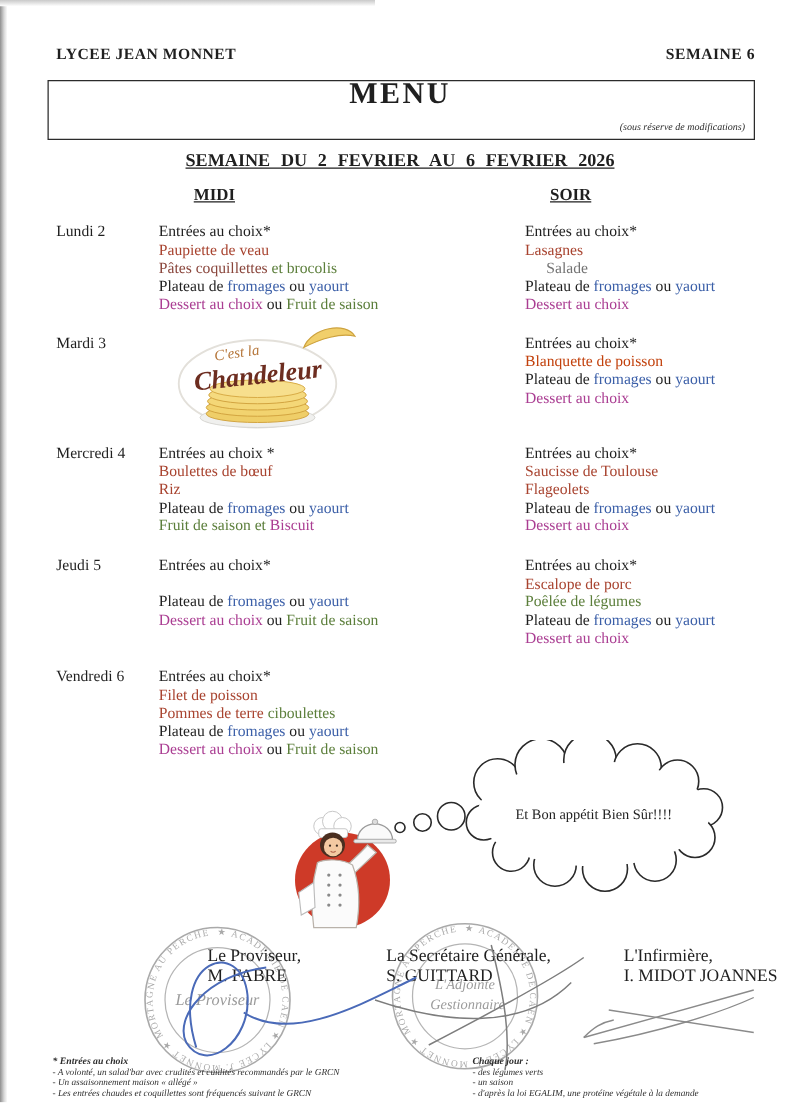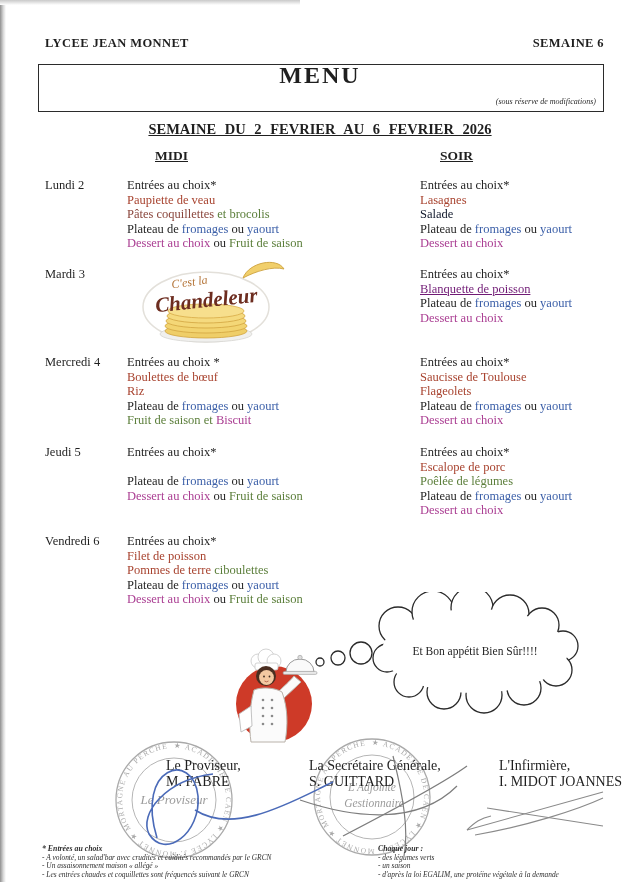--- a/index.html
+++ b/index.html
@@ -72,31 +72,31 @@
         <div class="menu-col midi-col">
           <div class="menu-line"><span style="color: rgb(31, 31, 31);">Entrées au choix*</span></div>
           <div class="menu-line"><span style="color: rgb(168, 67, 47);">Paupiette de veau</span></div>
           <div class="menu-line"><span style="color: rgb(138, 70, 60);">Pâtes coquillettes</span><span style="color: rgb(91, 126, 58);"> et brocolis</span></div>
           <div class="menu-line"><span style="color: rgb(31, 31, 31);">Plateau de </span><span style="color: rgb(59, 95, 168);">fromages</span><span style="color: rgb(31, 31, 31);"> ou </span><span style="color: rgb(59, 95, 168);">yaourt</span></div>
           <div class="menu-line"><span style="color: rgb(170, 61, 146);">Dessert au choix</span><span style="color: rgb(31, 31, 31);"> ou </span><span style="color: rgb(91, 126, 58);">Fruit de saison</span></div>
         </div>
         <div class="menu-col soir-col">
           <div class="menu-line"><span style="color: rgb(31, 31, 31);">Entrées au choix*</span></div>
           <div class="menu-line"><span style="color: rgb(168, 67, 47);">Lasagnes</span></div>
-          <div class="menu-line"><span style="color: #0f172a;">Salade</span></div>
+          <div class="menu-line"><span style="color: #737373; margin-left: 17px;">Salade</span></div>
           <div class="menu-line"><span style="color: rgb(31, 31, 31);">Plateau de </span><span style="color: rgb(59, 95, 168);">fromages</span><span style="color: rgb(31, 31, 31);"> ou </span><span style="color: rgb(59, 95, 168);">yaourt</span></div>
           <div class="menu-line"><span style="color: rgb(170, 61, 146);">Dessert au choix</span></div>
         </div>
       </div>
       <div class="day-row" data-idx="1">
         <div class="day-label">Mardi 3</div>
         <div class="menu-col midi-col"></div>
         <div class="menu-col soir-col">
           <div class="menu-line"><span style="color: rgb(31, 31, 31);">Entrées au choix*</span></div>
-          <div class="menu-line"><span style="color: #701a75; text-decoration: underline;">Blanquette de poisson</span></div>
+          <div class="menu-line"><span style="color: #c2410c;">Blanquette de poisson</span></div>
           <div class="menu-line"><span style="color: rgb(31, 31, 31);">Plateau de </span><span style="color: rgb(59, 95, 168);">fromages</span><span style="color: rgb(31, 31, 31);"> ou </span><span style="color: rgb(59, 95, 168);">yaourt</span></div>
           <div class="menu-line"><span style="color: rgb(170, 61, 146);">Dessert au choix</span></div>
         </div>
       </div>
       <div class="day-row" data-idx="2">
         <div class="day-label">Mercredi 4</div>
         <div class="menu-col midi-col">
           <div class="menu-line"><span style="color: rgb(31, 31, 31);">Entrées au choix *</span></div>
           <div class="menu-line"><span style="color: rgb(168, 67, 47);">Boulettes de bœuf</span></div>
           <div class="menu-line"><span style="color: rgb(168, 67, 47);">Riz</span></div>

